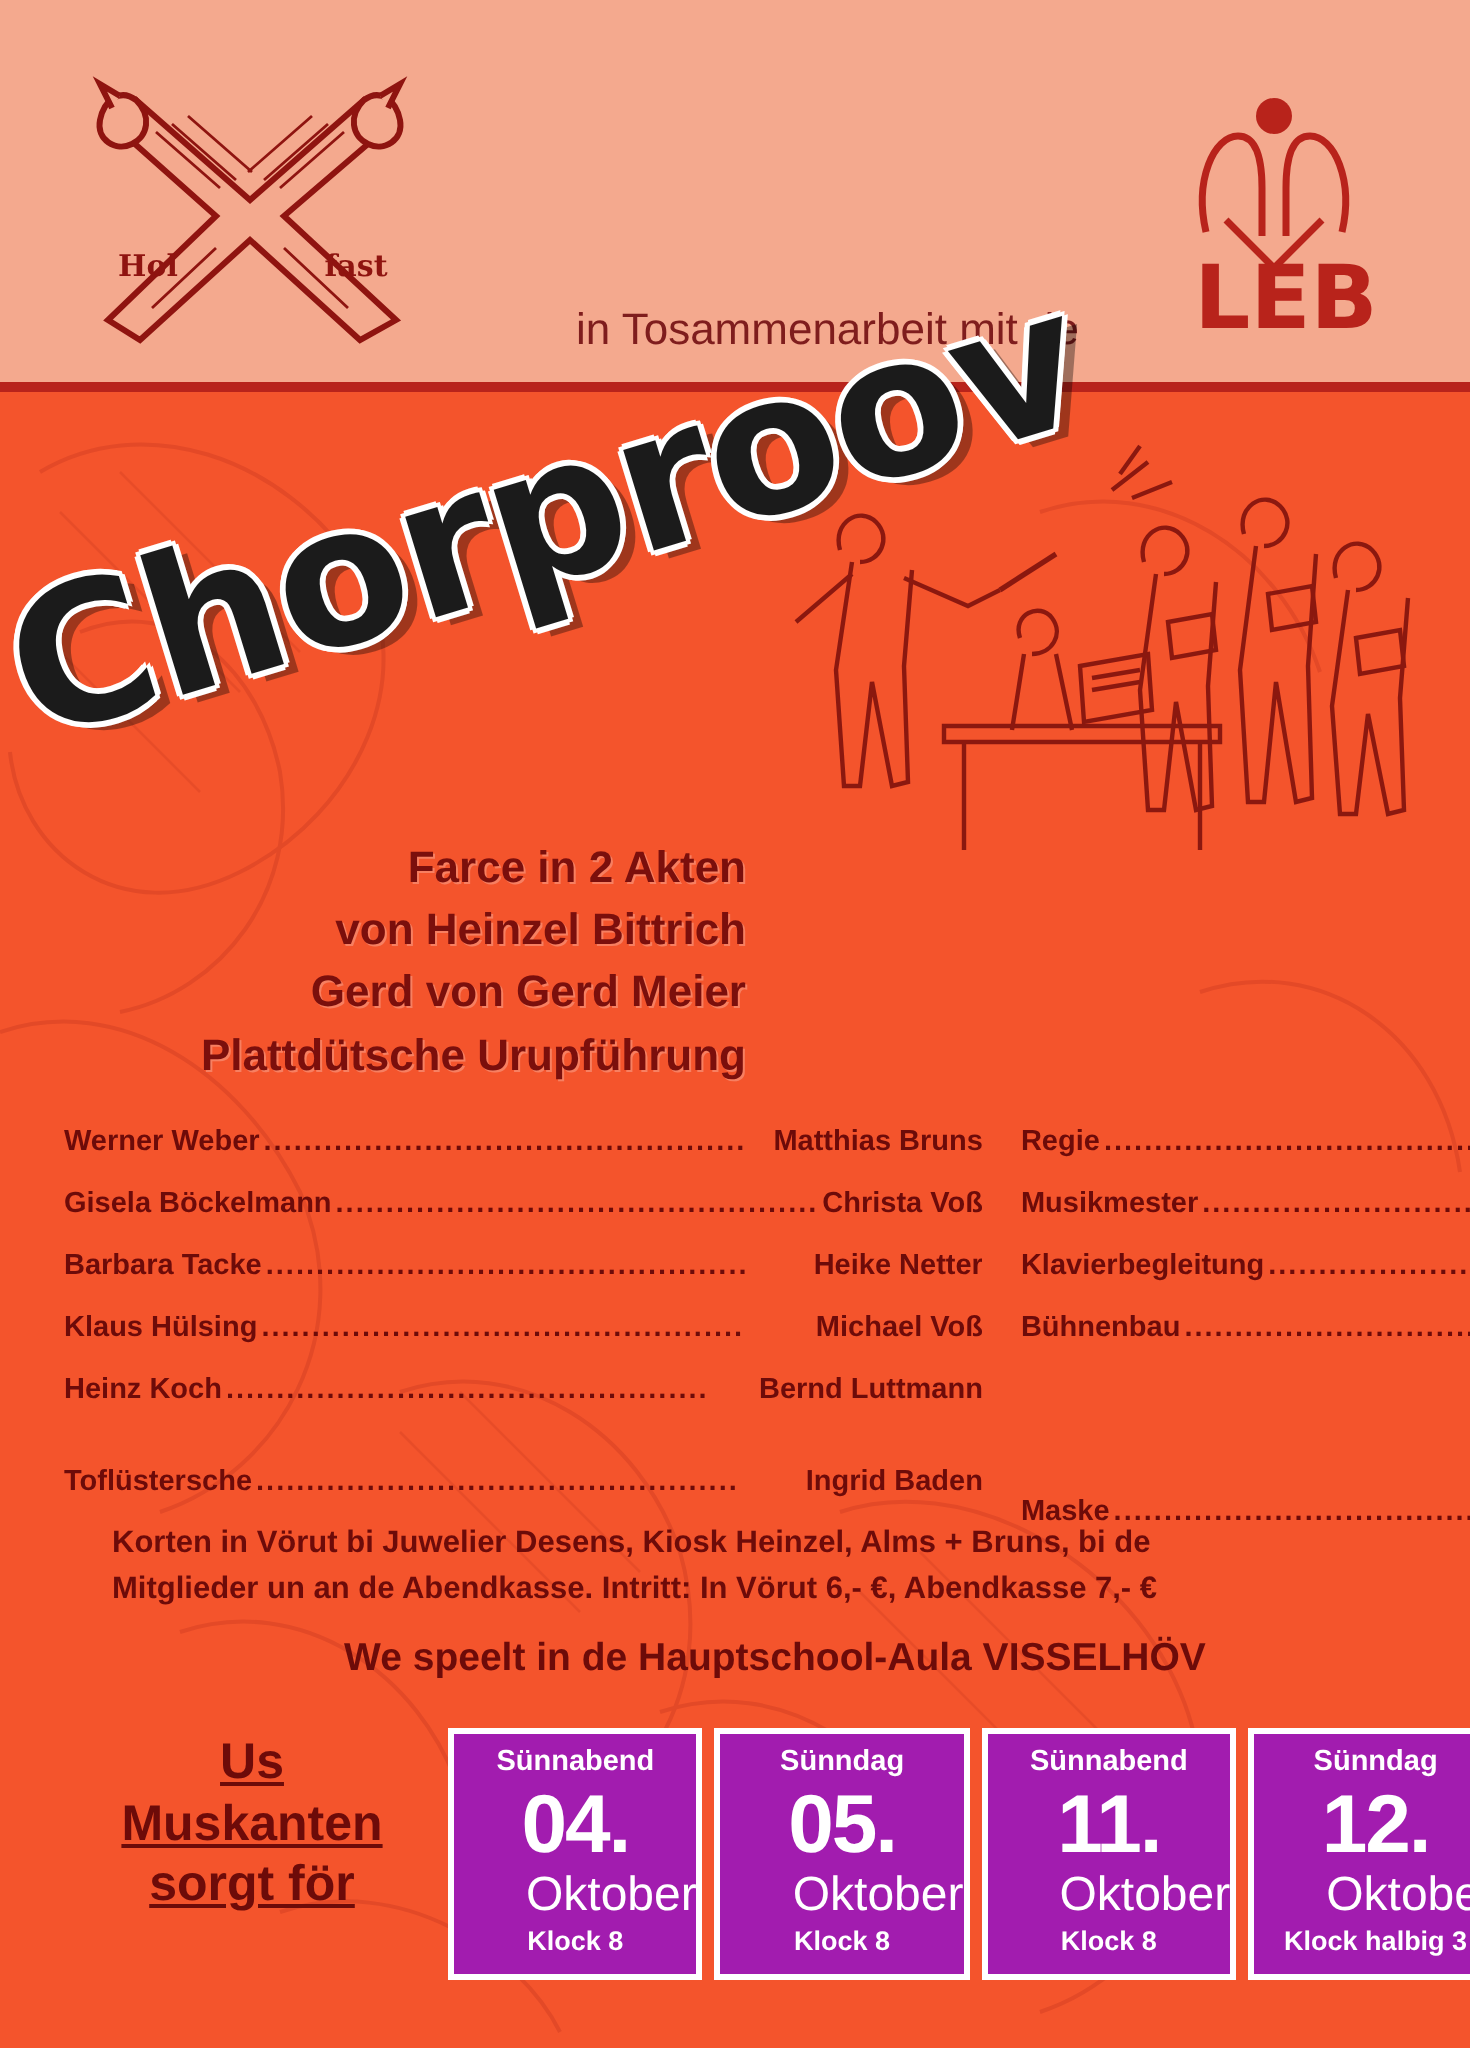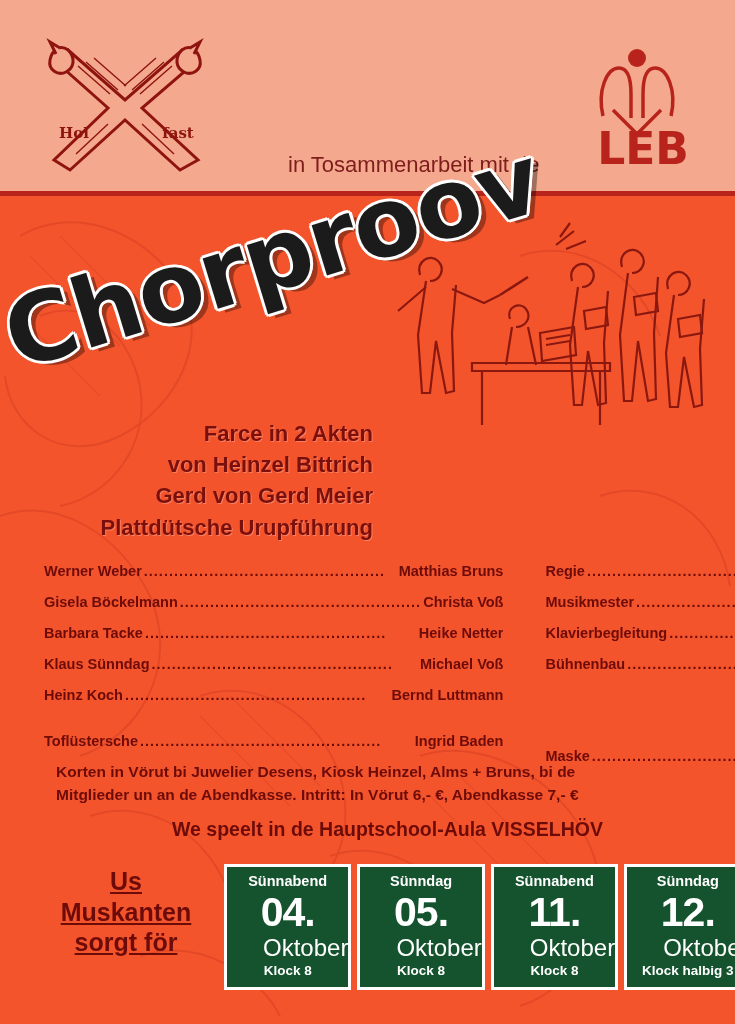--- a/index.html
+++ b/index.html
@@ -122,25 +122,25 @@
     color: #7b0f0c;
     font-weight: bold;
     font-size: 22px;
     line-height: 1.42;
     text-shadow: 1px 1px 0 rgba(255,255,255,0.25);
   }
 
   
   .cast {
     position: absolute;
-    left: 44px;
+    left: 32px;
     top: 556px;
     width: 660px;
     display: flex;
-    gap: 42px;
+    gap: 19px;
   }
   .cast-col {
     flex: 1 1 0;
   }
   .cast-row {
     display: flex;
     align-items: baseline;
     font-size: 14.5px;
     color: #6d0b09;
     font-weight: bold;
@@ -206,21 +206,21 @@
     left: 224px;
     top: 864px;
     width: 474px;
     height: 126px;
     display: flex;
     gap: 6px;
   }
   .date-card {
     flex: 1 1 0;
     border: 3px solid #ffffff;
-    background: #14532d;
+    background: #a21caf;
     color: #ffffff;
     text-align: center;
     padding-top: 7px;
     box-sizing: border-box;
   }
   .date-weekday {
     font-size: 14.5px;
     font-weight: bold;
     line-height: 1.1;
   }
@@ -371,21 +371,21 @@
         <span class="role">Gisela Böckelmann</span>
         <span class="dots">................................................</span>
         <span class="person">Christa Voß</span>
       </div>
       <div class="cast-row">
         <span class="role">Barbara Tacke</span>
         <span class="dots">................................................</span>
         <span class="person">Heike Netter</span>
       </div>
       <div class="cast-row">
-        <span class="role">Klaus Sünndag</span>
+        <span class="role">Klaus Hülsing</span>
         <span class="dots">................................................</span>
         <span class="person">Michael Voß</span>
       </div>
       <div class="cast-row">
         <span class="role">Heinz Koch</span>
         <span class="dots">................................................</span>
         <span class="person">Bernd Luttmann</span>
       </div>
       <div class="cast-spacer"></div>
       <div class="cast-row">

